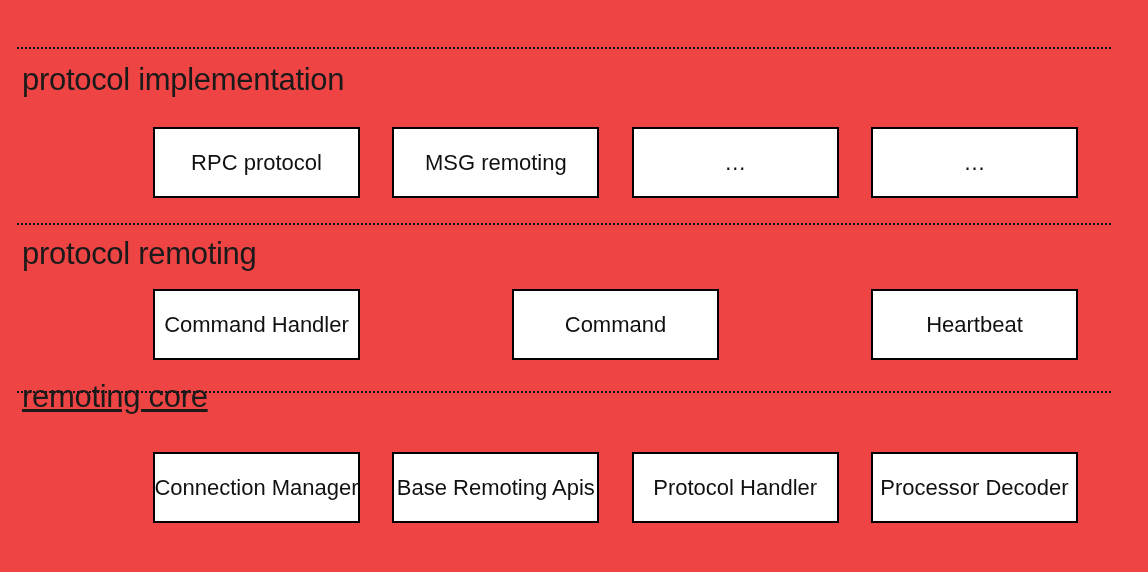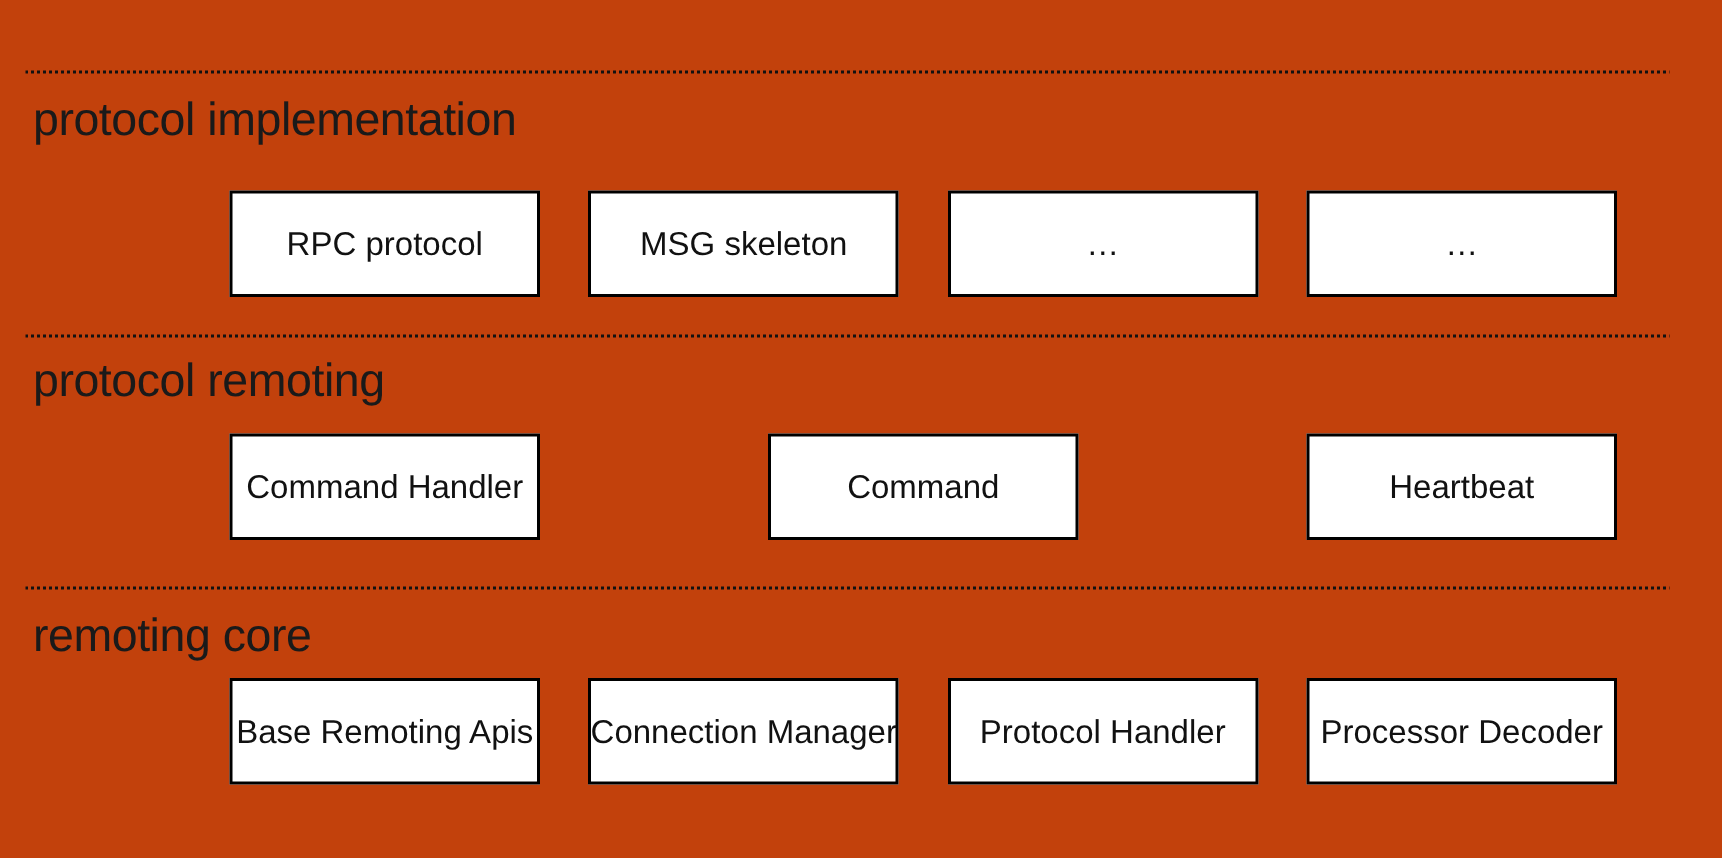--- a/index.html
+++ b/index.html
@@ -4,21 +4,21 @@
 <style>
   html, body {
     margin: 0;
     padding: 0;
     background: #ffffff;
   }
   .canvas {
     position: relative;
     width: 1148px;
     height: 572px;
-    background: #c2410c;
+    background: #ef4444;
     font-family: "Liberation Sans", "DejaVu Sans", sans-serif;
     overflow: hidden;
   }
   .divider {
     position: absolute;
     left: 17px;
     width: 1096px;
     height: 2px;
     background: repeating-linear-gradient(90deg, #111 0px, #111 2px, transparent 2px, transparent 4px);
   }
@@ -30,21 +30,21 @@
     left: 22px;
     font-size: 31px;
     line-height: 38px;
     font-weight: 400;
     color: #1a1a1a;
     letter-spacing: -0.3px;
     white-space: nowrap;
   }
   .h1 { top: 61px; }
   .h2 { top: 235px; }
-  .h3 { top: 405px; }
+  .h3 { top: 378px; text-decoration: underline; }
   .row {
     position: absolute;
     left: 153px;
     width: 925px;
     display: flex;
     justify-content: space-between;
   }
   .r1 { top: 127px; gap: 16px; }
   .r2 { top: 289px; }
   .r3 { top: 452px; }
@@ -64,35 +64,35 @@
 </style>
 </head>
 <body>
 
 <div class="canvas">
 
   <div class="divider d1"></div>
   <div class="section-title h1">protocol implementation</div>
   <div class="row r1">
     <div class="box">RPC protocol</div>
-    <div class="box">MSG skeleton</div>
+    <div class="box">MSG remoting</div>
     <div class="box">…</div>
     <div class="box">…</div>
   </div>
 
   <div class="divider d2"></div>
   <div class="section-title h2">protocol remoting</div>
   <div class="row r2">
     <div class="box">Command Handler</div>
     <div class="box">Command</div>
     <div class="box">Heartbeat</div>
   </div>
 
   <div class="divider d3"></div>
   <div class="section-title h3">remoting core</div>
   <div class="row r3">
+    <div class="box">Connection Manager</div>
     <div class="box">Base Remoting Apis</div>
-    <div class="box">Connection Manager</div>
     <div class="box">Protocol Handler</div>
     <div class="box">Processor Decoder</div>
   </div>
 
 </div>
 
 </body></html>

